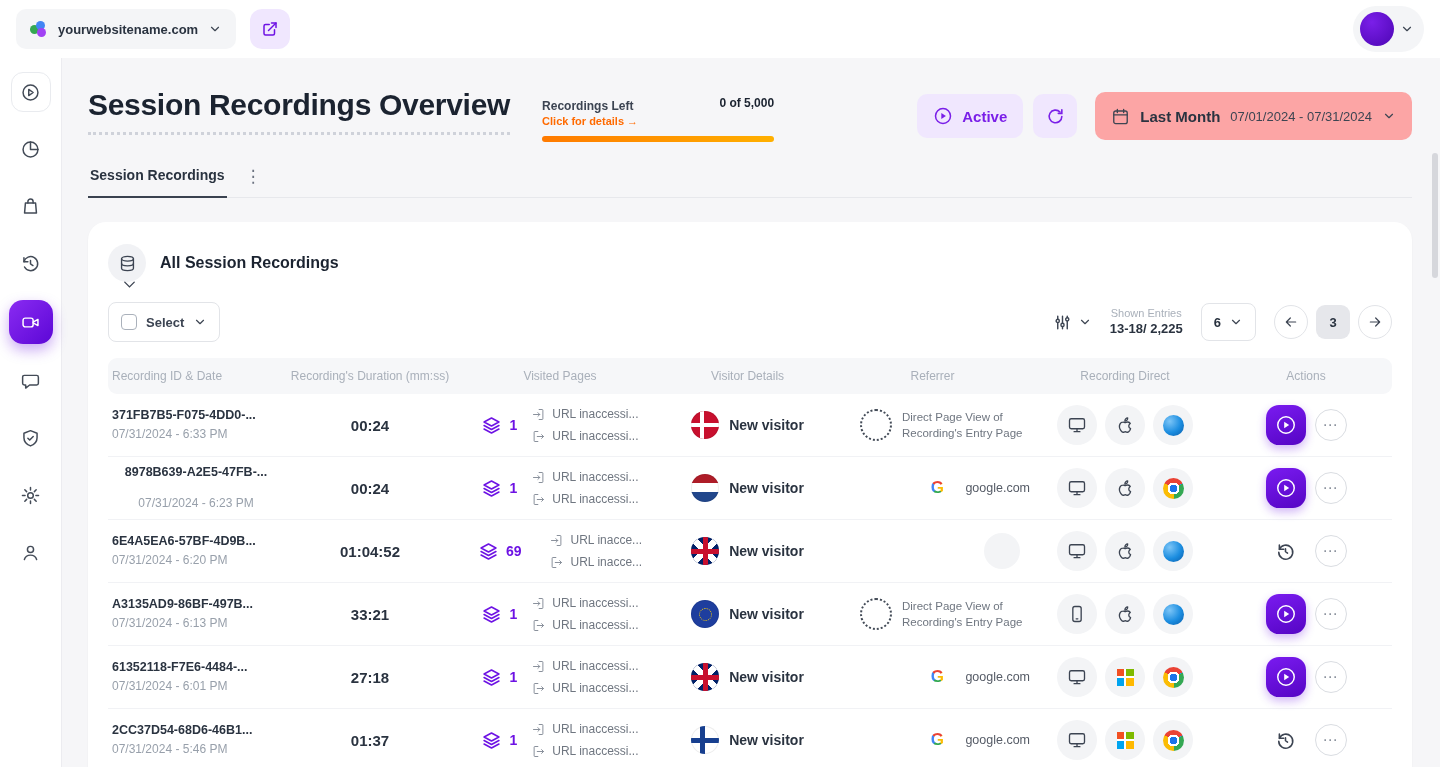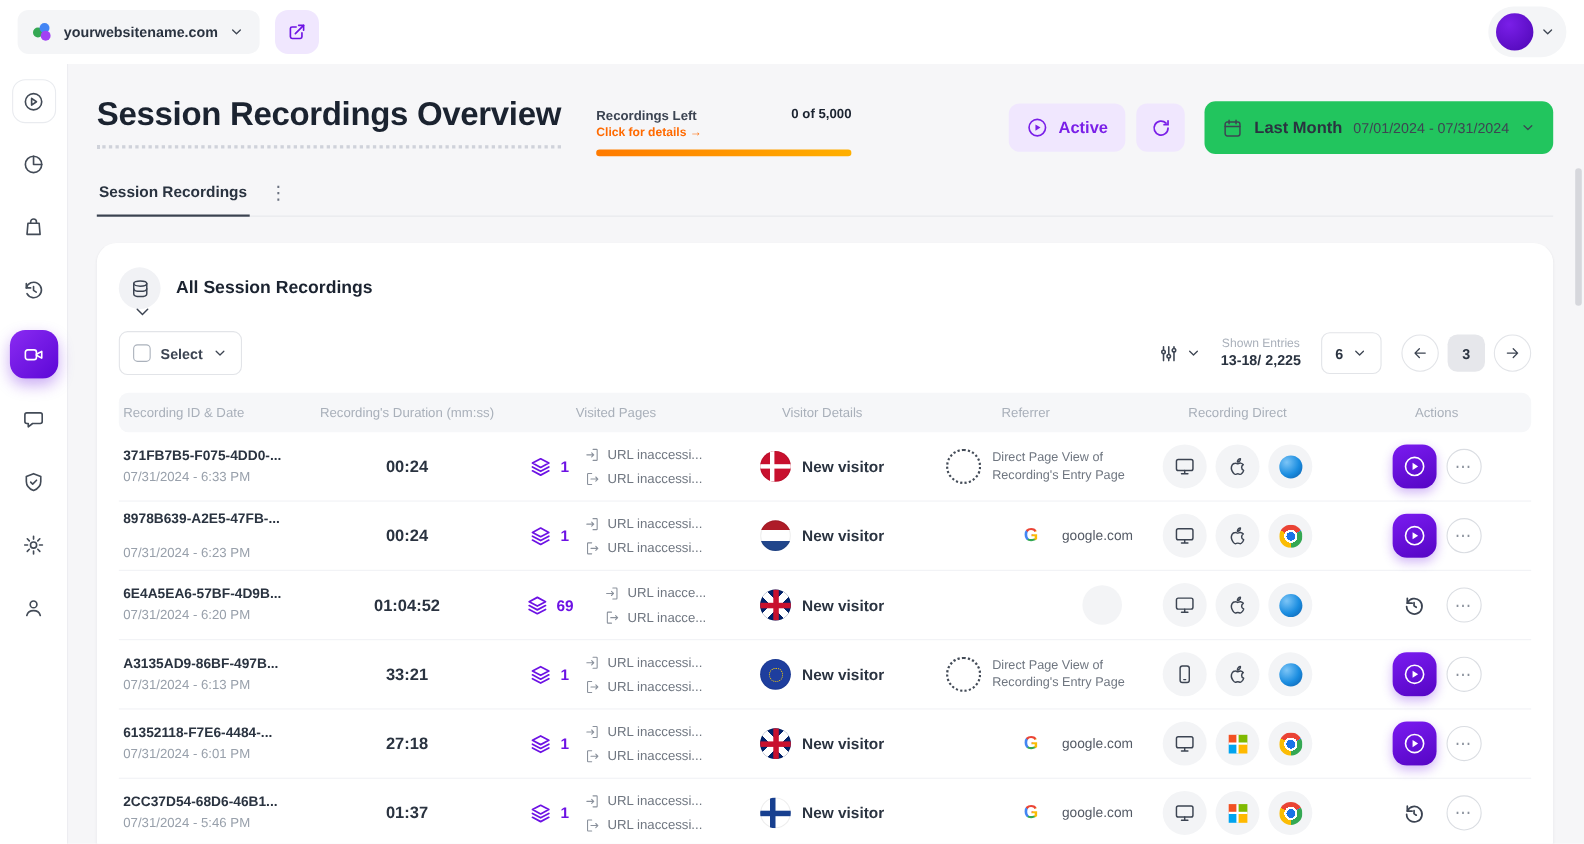--- a/index.html
+++ b/index.html
@@ -40,21 +40,21 @@
   .page-title{font-size:30px;font-weight:800;color:#1b2330;letter-spacing:-.3px;border-bottom:3px dotted #cfd2da;padding-bottom:10px}
   .rec-left{margin-left:32px;width:232px;padding-top:8px}
   .rec-left-top{display:flex;justify-content:space-between;align-items:flex-start}
   .rl-label{font-size:12px;font-weight:700;color:#3c4452}
   .rl-link{font-size:11px;font-weight:700;color:#ff6a00;cursor:pointer;margin-top:1px;display:block}
   .rl-count{font-size:12px;font-weight:700;color:#1b2330}
   .rl-bar{margin-top:9px;height:6px;border-radius:3px;background:linear-gradient(90deg,#ff7a00,#ffb000)}
   .hdr-actions{margin-left:auto;display:flex;align-items:center;gap:10px;padding-top:4px}
   .active-btn{display:flex;align-items:center;gap:9px;background:var(--accent-light);color:var(--accent-text);font-size:15px;font-weight:700;height:44px;padding:0 16px;border-radius:10px;cursor:pointer}
   .refresh-btn{width:44px;height:44px;border-radius:10px;background:var(--accent-light);display:flex;align-items:center;justify-content:center;cursor:pointer}
-  .date-pill{display:flex;align-items:center;gap:10px;background:#22c55e;border-radius:10px;height:48px;padding:0 16px;cursor:pointer;margin-left:8px}
+  .date-pill{display:flex;align-items:center;gap:10px;background:#fca5a5;border-radius:10px;height:48px;padding:0 16px;cursor:pointer;margin-left:8px}
   .date-preset{font-size:15px;font-weight:700;color:#2a3340}
   .date-range{font-size:13px;color:#3d4552}
 
   .tabs{margin-top:24px;border-bottom:1px solid #e7e8ec;display:flex;align-items:center}
   .tab{font-size:14px;font-weight:700;color:#2a3340;padding:0 2px 13px 2px;border-bottom:2px solid #3a4250;margin-bottom:-1px;cursor:pointer}
   .kebab{margin-left:18px;color:#6b7280;font-size:17px;cursor:pointer;padding-bottom:10px}
 
   
   .card{margin-top:24px;background:#fff;border-radius:18px;padding:22px 20px;box-shadow:0 1px 2px rgba(16,24,40,.05)}
   .card-hd{display:flex;align-items:center;gap:14px}
@@ -425,21 +425,21 @@
                 <circle cx="12" cy="12" r="9"></circle>
                 <path d="M10 8.5l5.5 3.5-5.5 3.5z" fill="#fff" stroke="none"></path>
               </svg>
       </span>
 
       <span class="btn-more">⋯</span>
     </div>
   </div>
 
   <div class="t-grid t-row flag-nl ref-google dev-desktop os-apple br-chrome act-play">
-    <div class="cell left" style="flex-direction:column;align-items:flex-start;justify-content:center;gap:13px">
+    <div class="cell left" style="flex-direction:column;align-items:center;justify-content:center;gap:13px">
       <span class="rid">8978B639-A2E5-47FB-...</span>
       <span class="rdate">07/31/2024 - 6:23 PM</span>
     </div>
     <div class="cell">
       <span class="dur">00:24</span>
     </div>
     <div class="cell" style="gap:14px">
       <span style="display:flex;align-items:center;gap:7px">
         <svg class="layers-ic" viewBox="0 0 24 24">
                 <path d="M12 3.5l8.5 4.5L12 12.5 3.5 8 12 3.5z"></path>

